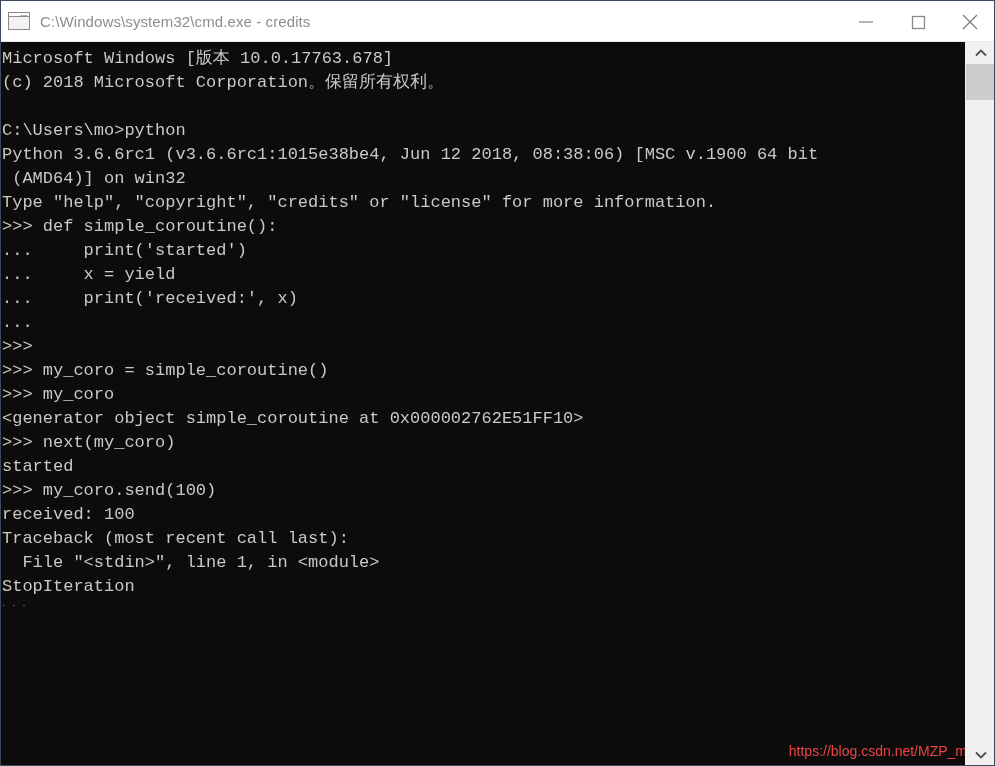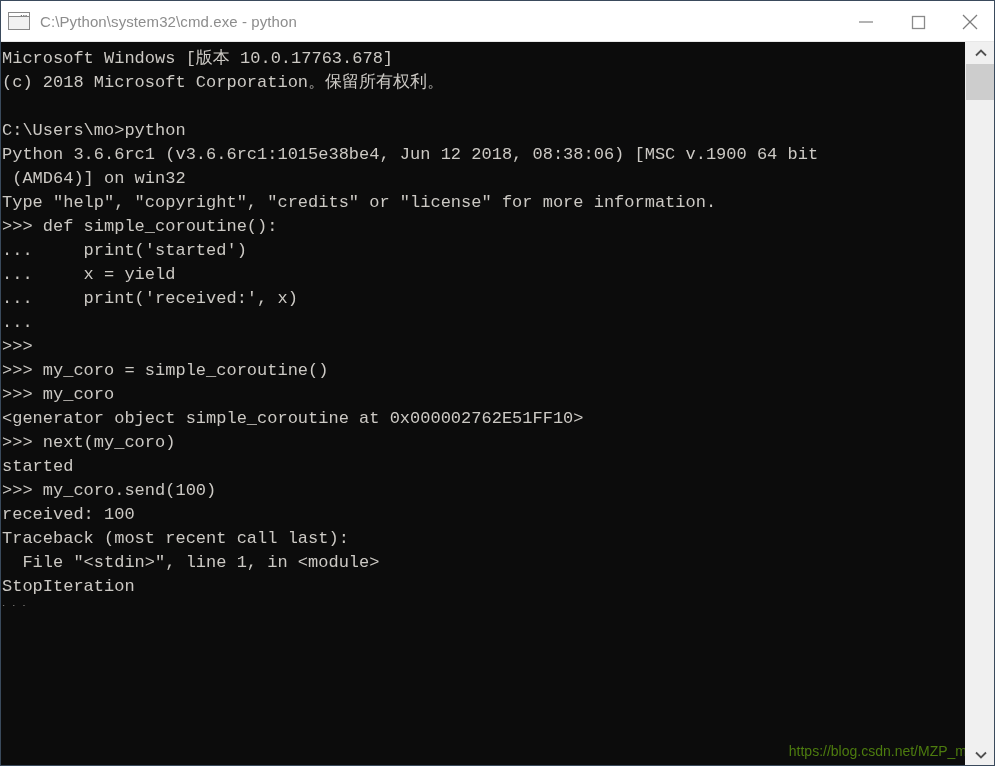--- a/index.html
+++ b/index.html
@@ -132,21 +132,21 @@
     overflow: hidden;
   }
 
   
   #watermark {
     position: absolute;
     right: 27px;
     bottom: 6px;
     font-family: "Liberation Sans", sans-serif;
     font-size: 14px;
-    color: #4d7c0f;
+    color: #ef4444;
     white-space: nowrap;
     user-select: none;
   }
 
   
   #vscroll {
     position: absolute;
     right: 0;
     top: 41px;
     width: 29px;
@@ -189,21 +189,21 @@
 
 <div id="window">
 
   <div id="titlebar">
     <div id="app-icon">
       <div class="icon-titlebar">
         <span class="icon-dots">▪▪▪</span>
       </div>
       <div class="icon-body">C:\_</div>
     </div>
-    <span id="title-text">C:\Python\system32\cmd.exe - python</span>
+    <span id="title-text">C:\Windows\system32\cmd.exe - credits</span>
 
     <div id="window-controls">
       <button class="winbtn" title="Minimize">
         <svg width="24" height="24" viewBox="0 0 24 24">
           <line x1="5" y1="12" x2="19" y2="12" stroke="#8a8a8a" stroke-width="1.3"></line>
         </svg>
       </button>
       <button class="winbtn" title="Maximize">
         <svg width="24" height="24" viewBox="0 0 24 24">
           <rect x="6.5" y="6.5" width="12" height="12" fill="none" stroke="#8a8a8a" stroke-width="1.3"></rect>

